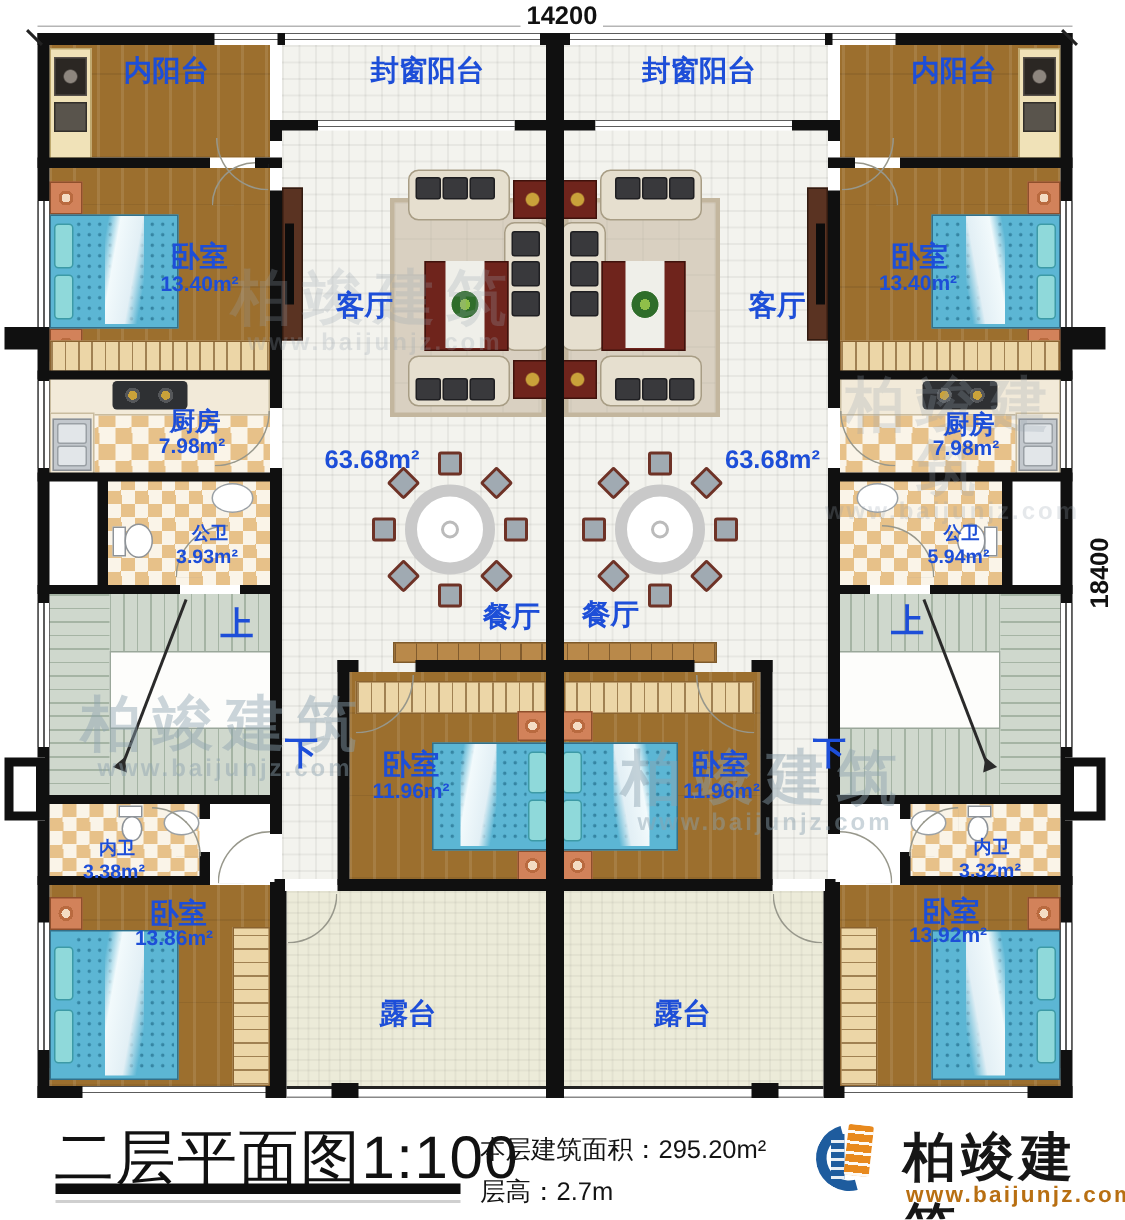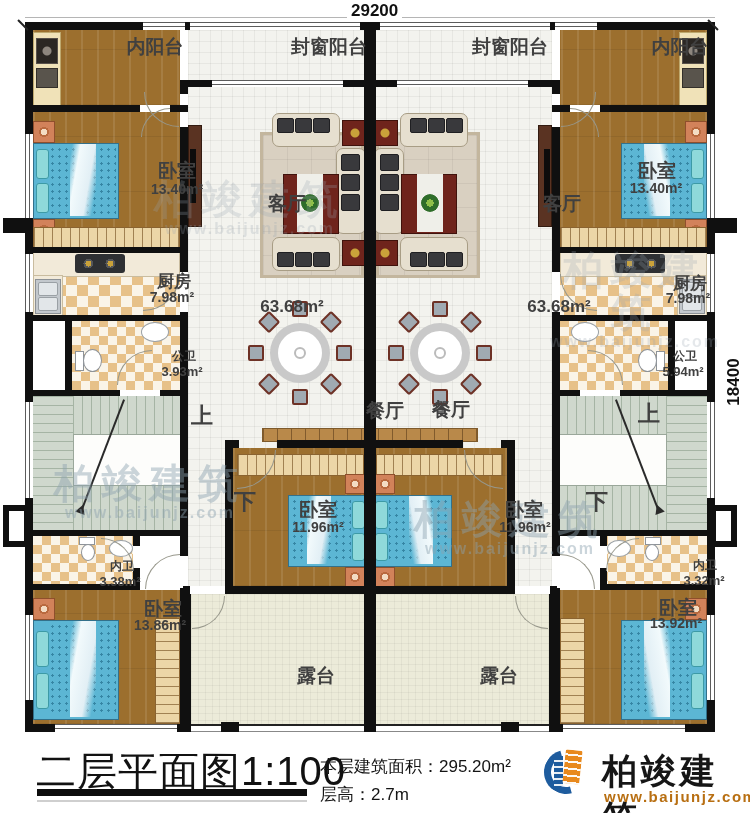--- a/index.html
+++ b/index.html
@@ -49,21 +49,21 @@
   .wcb{background:#ffffff;border:1px solid #8e9398;border-radius:50%;}
   .bas{background:#ffffff;border:1.5px solid #9aa0a5;border-radius:50%;}
   .tvc{background:#5a3322;border:1px solid #321b10;}
   .tv{background:#0c0c0c;}
   .cband{background-color:#b9894a;background-image:repeating-linear-gradient(90deg,rgba(60,35,10,.45) 0 1px,transparent 1px 14px);border:1px solid #7e5a2b;}
   .parapet{background:#fff;border-top:2px solid #222;border-bottom:1px solid #888;box-sizing:border-box;}
   .cab{background:#f0e2b8;border:1px solid #bda86e;}
   .wash{background:#2b2723;border:1px solid #57504a;background-image:radial-gradient(circle,#8d867e 0 4px,rgba(0,0,0,0) 5px);}
   .appl{background:#59544c;border:1px solid #332f2a;}
   .bumpw{background:#fff;border:6px solid #101010;}
-  .lbl{position:absolute;transform:translate(-50%,-50%);font-weight:bold;white-space:nowrap;text-align:left;color:#404040;z-index:40;margin-left:44px;}
+  .lbl{position:absolute;transform:translate(-50%,-50%);font-weight:bold;white-space:nowrap;text-align:left;color:#1d4ed8;z-index:40;}
   .n19{font-size:19px;} .n17{font-size:17px;} .n16{font-size:12px;}
   .a14{font-size:14px;} .a13{font-size:13px;} .ud{font-size:22px;}
   .dim{position:absolute;font-weight:bold;font-size:17px;color:#111;z-index:41;}
   .wm{position:absolute;transform:translate(-50%,-50%);text-align:center;z-index:30;pointer-events:none;}
   .wm .big{font-size:40px;font-weight:bold;letter-spacing:8px;line-height:1.05;}
   .wm .small{font-size:16px;font-weight:bold;letter-spacing:2px;}
   .wm.strong{color:rgba(140,162,176,.45);} .wm.faint{color:rgba(150,165,175,.25);}
   .tick{position:absolute;width:14px;height:2px;background:#222;transform:rotate(45deg);}
   .dimline{position:absolute;background:#b5b5b5;}
   #titleblock .t-main{position:absolute;left:36px;top:744px;font-size:40px;font-weight:400;letter-spacing:1px;color:#111;}
@@ -416,21 +416,21 @@
       <div class="small">www.baijunjz.com</div>
     </div>
     <div class="wm faint" style="left:635px;top:300px;">
       <div class="big">柏竣建筑</div>
       <div class="small">www.baijunjz.com</div>
     </div>
 
     <div class="dimline" style="left:25px;top:17px;width:690px;height:1px"></div>
     <div class="tick" style="left:16px;top:24px;"></div>
     <div class="tick" style="left:706px;top:24px;"></div>
-    <div class="dim" style="left:347px;top:1px;background:#fff;padding:0 4px;">29200</div>
+    <div class="dim" style="left:347px;top:1px;background:#fff;padding:0 4px;">14200</div>
     <div class="dim" style="left:710px;top:372px;transform:rotate(-90deg);">18400</div>
 
     <div class="lbl n19" style="left:111px;top:47px">内阳台</div>
     <div class="lbl n19" style="left:285px;top:47px">封窗阳台</div>
     <div class="lbl n19" style="left:133px;top:171px">卧室</div>
     <div class="lbl a14" style="left:133px;top:189px">13.40m²</div>
     <div class="lbl n19" style="left:243px;top:204px">客厅</div>
     <div class="lbl n17" style="left:130px;top:281px">厨房</div>
     <div class="lbl a14" style="left:128px;top:297px">7.98m²</div>
     <div class="lbl n16" style="left:140px;top:356px">公卫</div>

